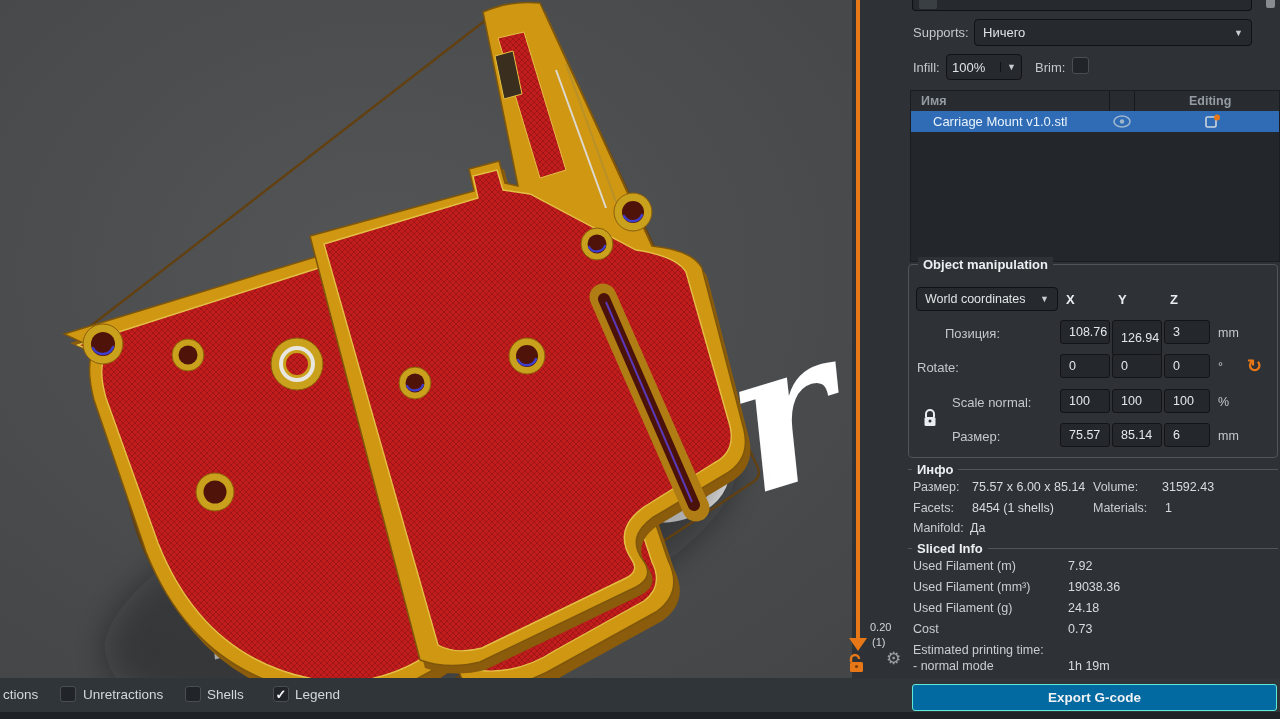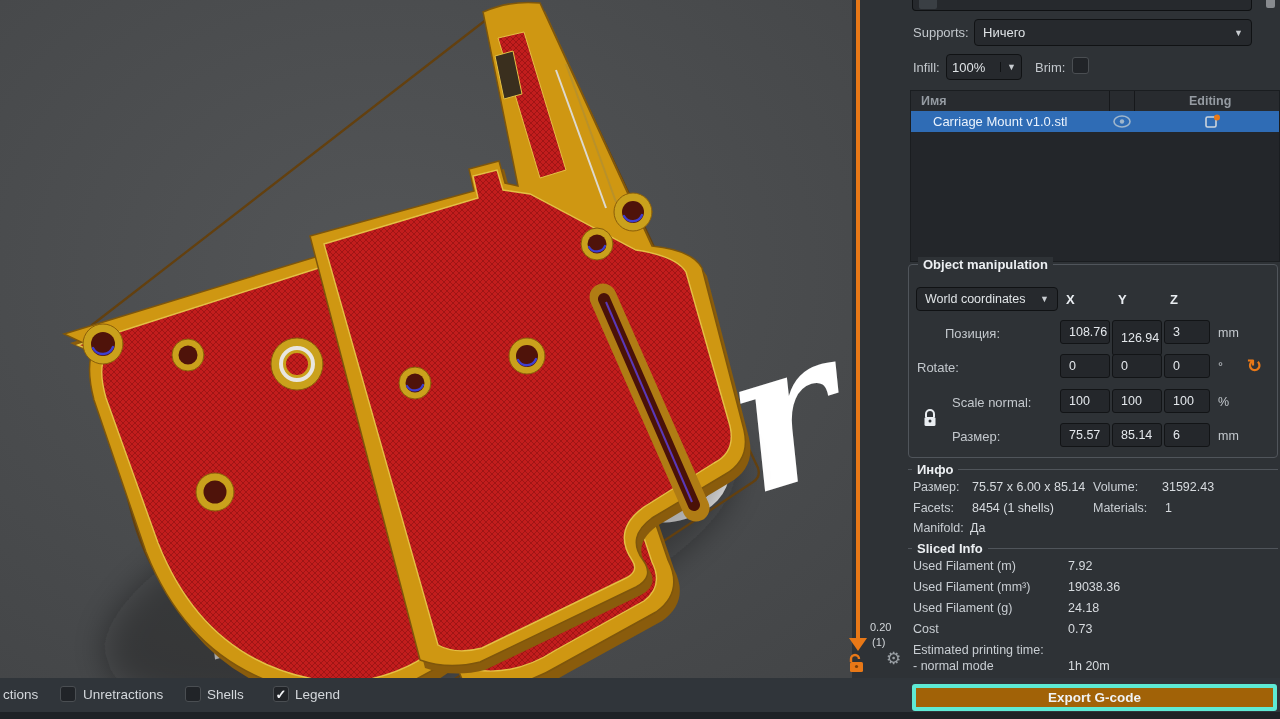--- a/index.html
+++ b/index.html
@@ -34,21 +34,21 @@
   
   #objtable { background:#23262a; border:1px solid #1a1d20; }
   #tblhead { background:#282b2f; color:#959ba2; font-weight:bold; font-size:12.5px; }
   #tblrow { background:#2f6cb5; color:#eaf2fc; font-size:13px; }
 
   
   #bottombar { left:0; top:678px; width:1280px; height:34px; background:#30353a; }
   #bottomstrip { left:0; top:712px; width:1280px; height:7px; background:#1e2226; }
   .toggle-lbl { color:#d4d8dc; font-size:13.5px; }
 
-  #exportbtn { background:#a16207; border:4px solid #5eead4; border-radius:3px;
+  #exportbtn { background:#0369a1; border:1px solid #5eead4; border-radius:3px;
     color:#f0f2f4; font-weight:bold; font-size:13.5px; display:flex;
     align-items:center; justify-content:center; cursor:pointer; }
 
   
   #slider-line { left:856px; top:0; width:4px; height:640px; background:#e87817; }
   #slider-arrow { left:849px; top:638px; width:0; height:0;
     border-left:9px solid transparent; border-right:9px solid transparent;
     border-top:13px solid #e87817; }
   .slider-txt { color:#d2d6da; font-size:11px; }
 </style>
@@ -264,21 +264,21 @@
   <div class="abs inf-lbl" style="left:913px; top:559px;">Used Filament (m)</div>
   <div class="abs inf-val" style="left:1068px; top:559px;">7.92</div>
   <div class="abs inf-lbl" style="left:913px; top:580px;">Used Filament (mm³)</div>
   <div class="abs inf-val" style="left:1068px; top:580px;">19038.36</div>
   <div class="abs inf-lbl" style="left:913px; top:601px;">Used Filament (g)</div>
   <div class="abs inf-val" style="left:1068px; top:601px;">24.18</div>
   <div class="abs inf-lbl" style="left:913px; top:622px;">Cost</div>
   <div class="abs inf-val" style="left:1068px; top:622px;">0.73</div>
   <div class="abs inf-lbl" style="left:913px; top:643px;">Estimated printing time:</div>
   <div class="abs inf-lbl" style="left:913px; top:659px;"> - normal mode</div>
-  <div class="abs inf-val" style="left:1068px; top:659px;">1h 20m</div>
+  <div class="abs inf-val" style="left:1068px; top:659px;">1h 19m</div>
 
   <div id="bottombar" class="abs">
     <span class="abs toggle-lbl" style="left:3px; top:9px;">ctions</span>
     <span class="abs cb" style="left:60px; top:8px; width:16px; height:16px;"></span>
     <span class="abs toggle-lbl" style="left:83px; top:9px;">Unretractions</span>
     <span class="abs cb" style="left:185px; top:8px; width:16px; height:16px;"></span>
     <span class="abs toggle-lbl" style="left:207px; top:9px;">Shells</span>
     <span class="abs cb" style="left:273px; top:8px; width:16px; height:16px;">
         <span>✓</span>
       </span>

